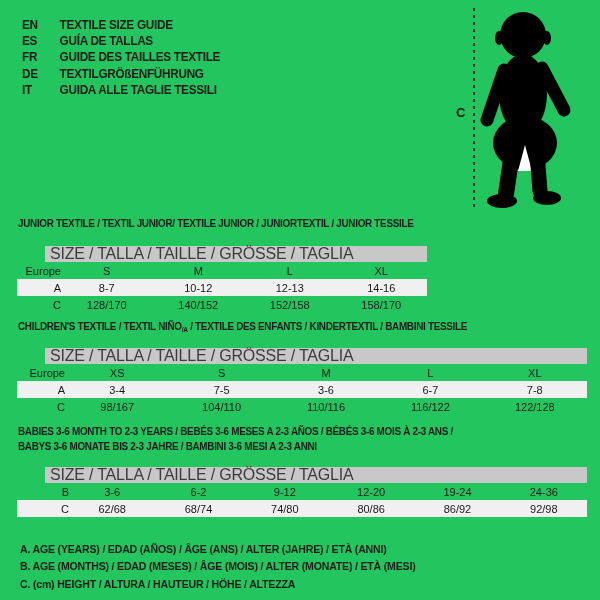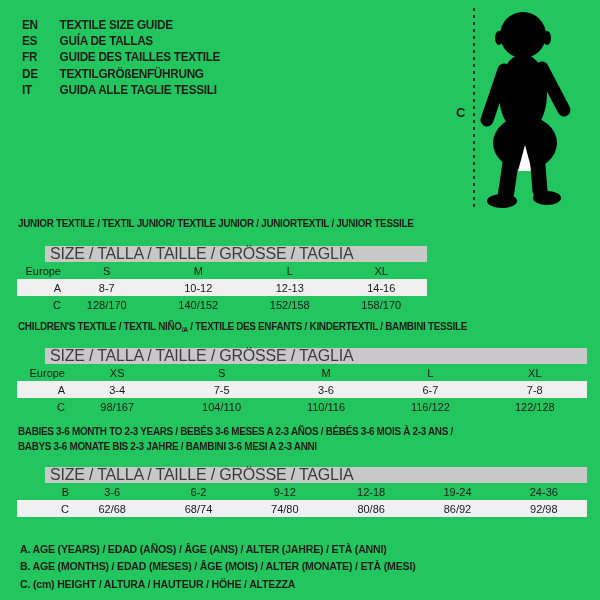--- a/index.html
+++ b/index.html
@@ -180,21 +180,21 @@
           <col>
           <col>
           <col>
         </colgroup>
       <tbody>
           <tr>
         <td class="lbl">B</td>
         <td>3-6</td>
         <td>6-2</td>
         <td>9-12</td>
-        <td>12-18</td>
+        <td>12-20</td>
         <td>19-24</td>
         <td>24-36</td>
       </tr>
       <tr class="striped">
         <td class="lbl">C</td>
         <td>62/68</td>
         <td>68/74</td>
         <td>74/80</td>
         <td>80/86</td>
         <td>86/92</td>

